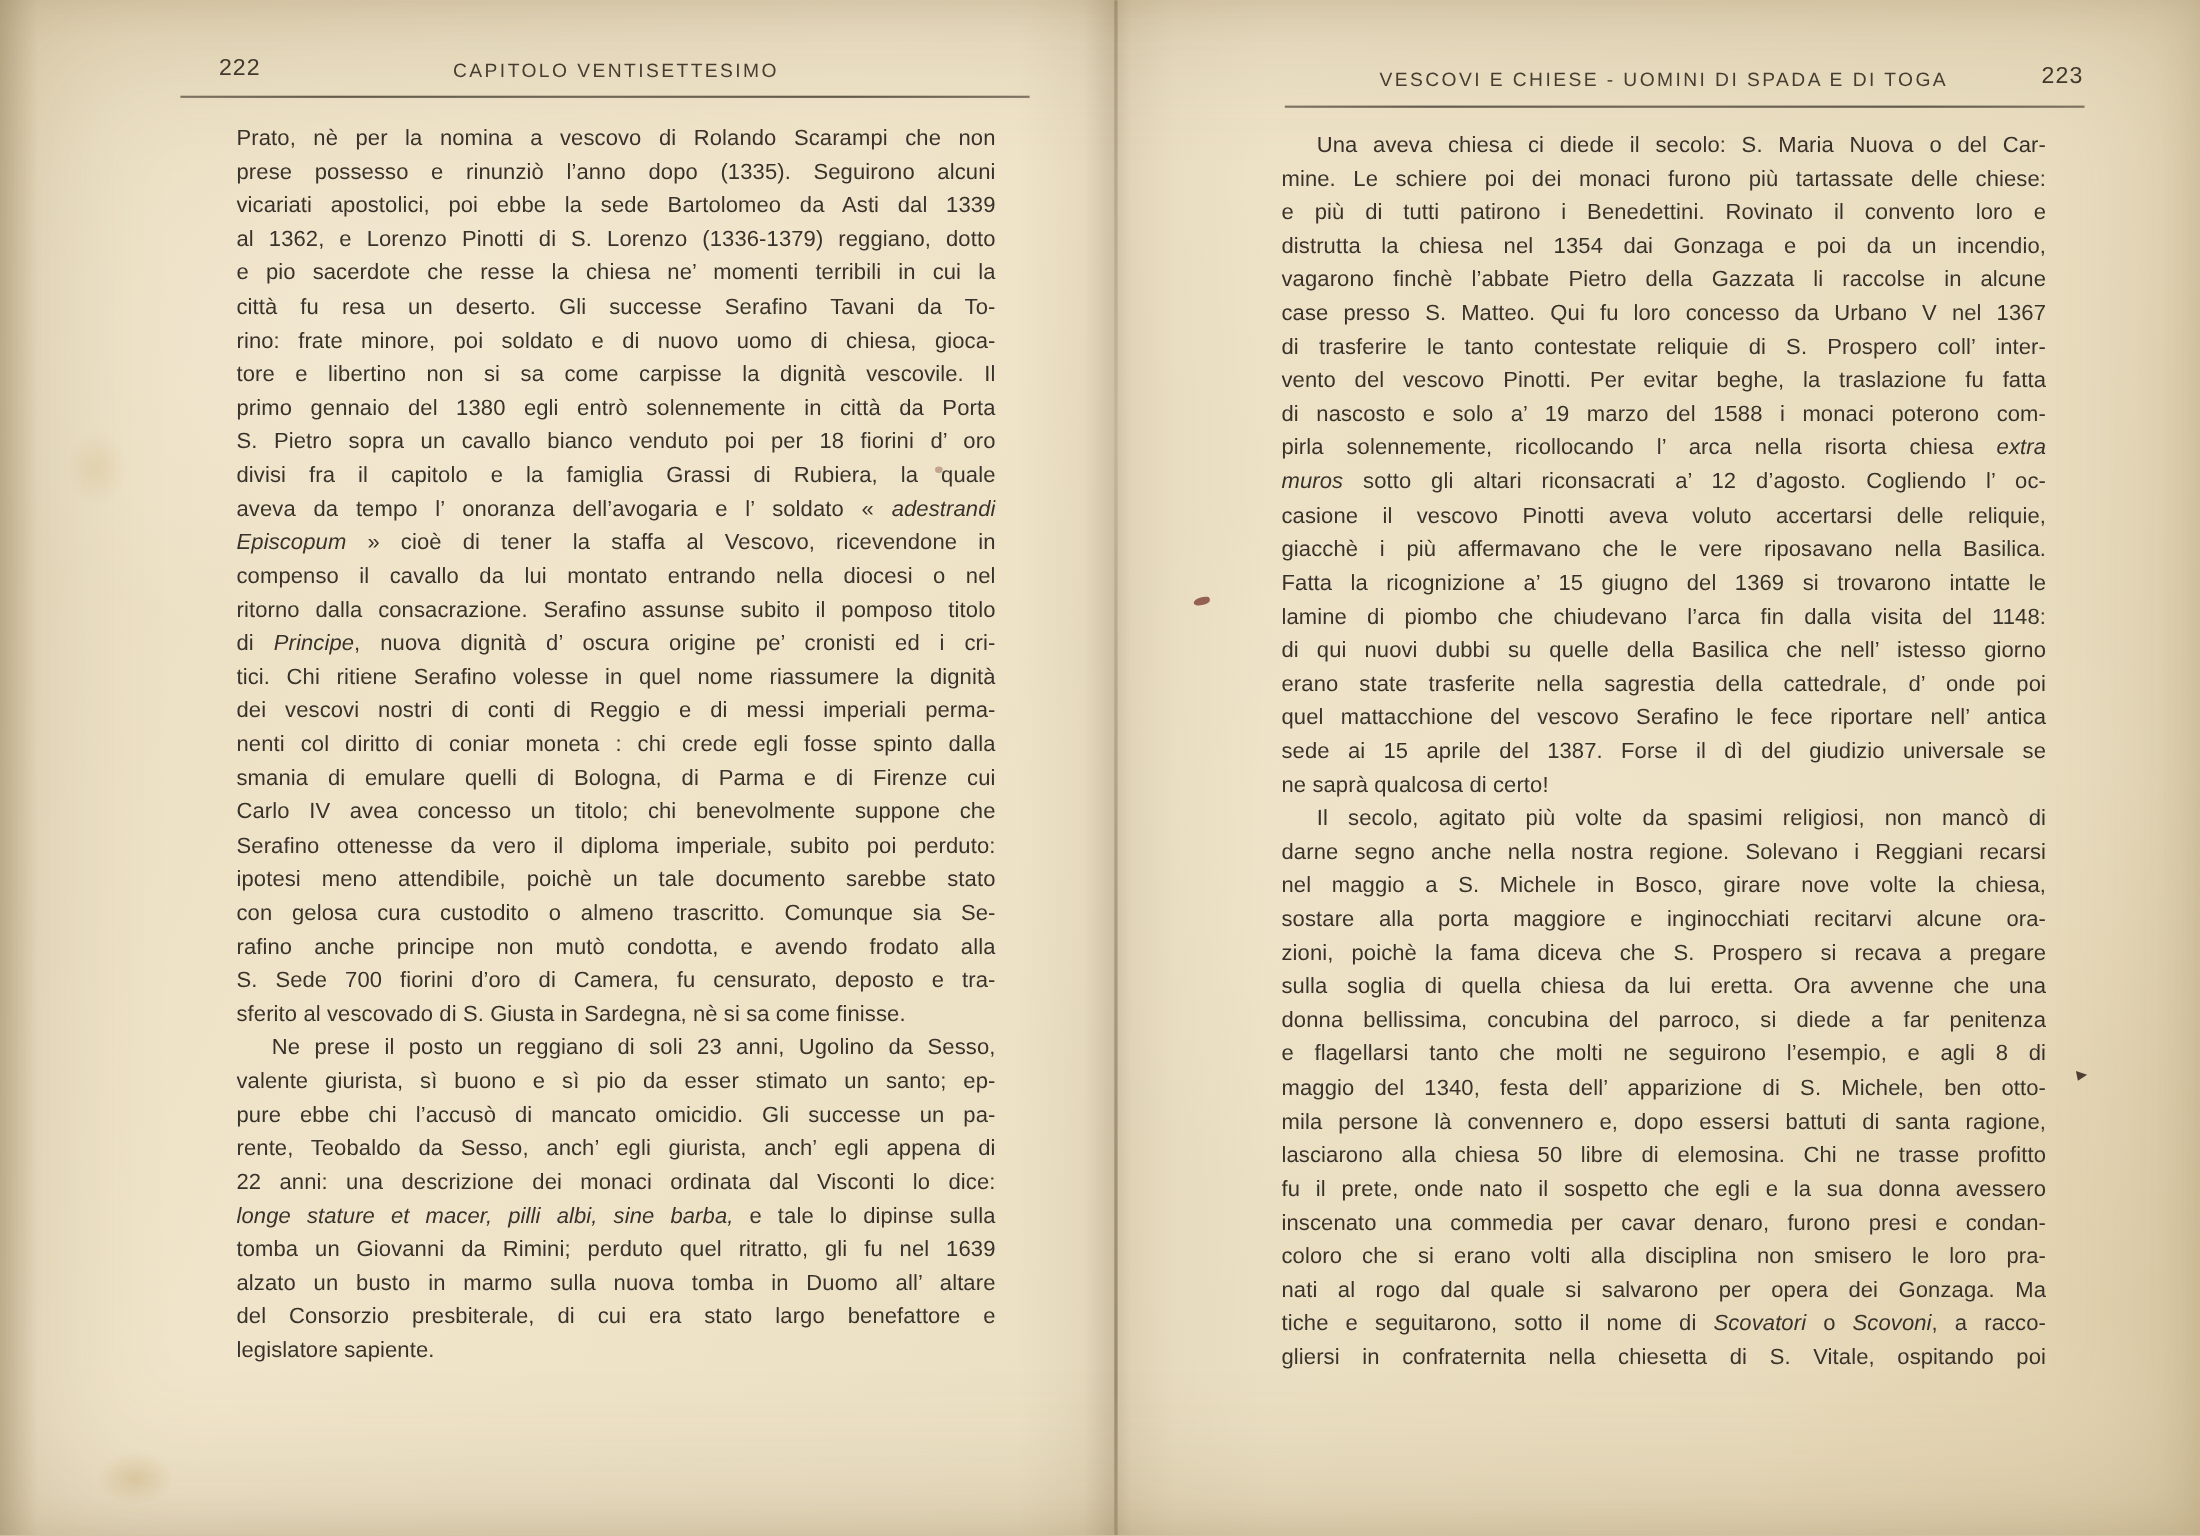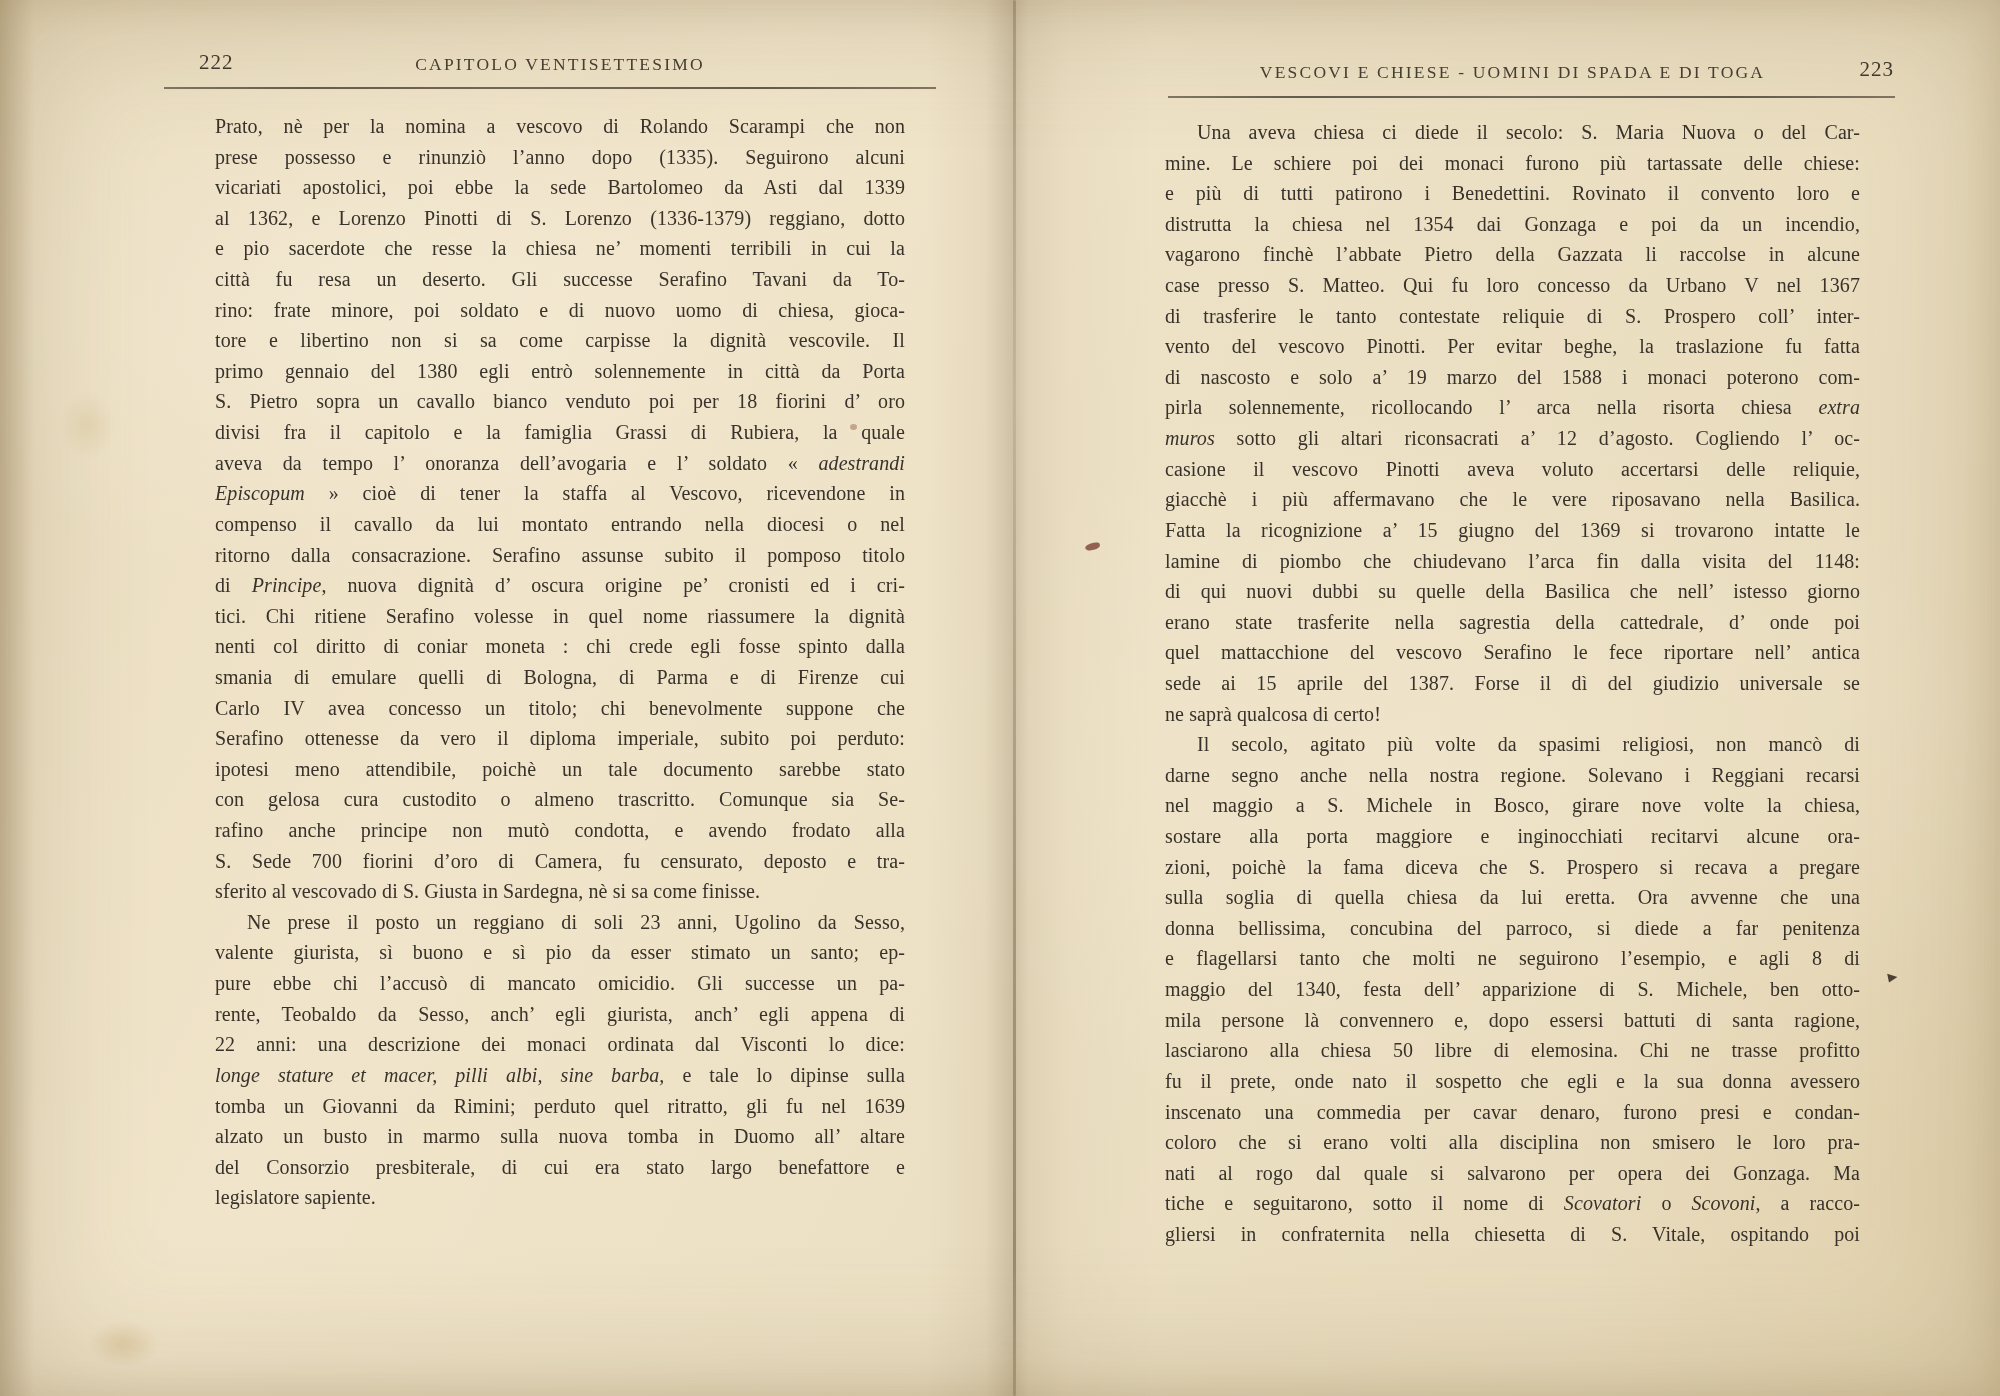--- a/index.html
+++ b/index.html
@@ -8,21 +8,21 @@
   .book-spread {
     position: relative;
     width: 2000px;
     height: 1396px;
     overflow: hidden;
     background:
       radial-gradient(ellipse 700px 450px at 18% 22%, rgba(255,250,236,.30), transparent 65%),
       radial-gradient(ellipse 900px 600px at 72% 55%, rgba(255,248,231,.22), transparent 65%),
       radial-gradient(ellipse 500px 700px at 96% 85%, rgba(205,180,130,.20), transparent 70%),
       linear-gradient(115deg, #e9dcbf 0%, #f0e4ca 30%, #ece0c4 58%, #e6d8b8 100%);
-    font-family: Liberation Serif, serif;
+    font-family: Liberation Sans, sans-serif;
     color: #38322a;
   }
 
   .vignette {
     position: absolute; inset: 0; pointer-events: none;
     box-shadow:
       inset 0 0 140px rgba(120,95,50,.30),
       inset 0 0 36px  rgba(120,95,50,.16);
   }
   .left-edge-shade {
@@ -144,20 +144,21 @@
         <div class="line"><span>tore e libertino non si sa come carpisse la dignità vescovile. Il</span></div>
         <div class="line"><span>primo gennaio del 1380 egli entrò solennemente in città da Porta</span></div>
         <div class="line"><span>S. Pietro sopra un cavallo bianco venduto poi per 18 fiorini d’ oro</span></div>
         <div class="line"><span>divisi fra il capitolo e la famiglia Grassi di Rubiera, la quale</span></div>
         <div class="line"><span>aveva da tempo l’ onoranza dell’avogaria e l’ soldato « </span><span class="it">adestrandi</span></div>
         <div class="line"><span class="it">Episcopum</span><span> » cioè di tener la staffa al Vescovo, ricevendone in</span></div>
         <div class="line"><span>compenso il cavallo da lui montato entrando nella diocesi o nel</span></div>
         <div class="line"><span>ritorno dalla consacrazione. Serafino assunse subito il pomposo titolo</span></div>
         <div class="line"><span>di </span><span class="it">Principe</span><span>, nuova dignità d’ oscura origine pe’ cronisti ed i cri-</span></div>
         <div class="line"><span>tici. Chi ritiene Serafino volesse in quel nome riassumere la dignità</span></div>
+        <div class="line"><span>dei vescovi nostri di conti di Reggio e di messi imperiali perma-</span></div>
         <div class="line"><span>nenti col diritto di coniar moneta : chi crede egli fosse spinto dalla</span></div>
         <div class="line"><span>smania di emulare quelli di Bologna, di Parma e di Firenze cui</span></div>
         <div class="line"><span>Carlo IV avea concesso un titolo; chi benevolmente suppone che</span></div>
         <div class="line"><span>Serafino ottenesse da vero il diploma imperiale, subito poi perduto:</span></div>
         <div class="line"><span>ipotesi meno attendibile, poichè un tale documento sarebbe stato</span></div>
         <div class="line"><span>con gelosa cura custodito o almeno trascritto. Comunque sia Se-</span></div>
         <div class="line"><span>rafino anche principe non mutò condotta, e avendo frodato alla</span></div>
         <div class="line"><span>S. Sede 700 fiorini d’oro di Camera, fu censurato, deposto e tra-</span></div>
         <div class="line end"><span>sferito al vescovado di S. Giusta in Sardegna, nè si sa come finisse.</span></div>
         <div class="line indent"><span>Ne prese il posto un reggiano di soli 23 anni, Ugolino da Sesso,</span></div>

